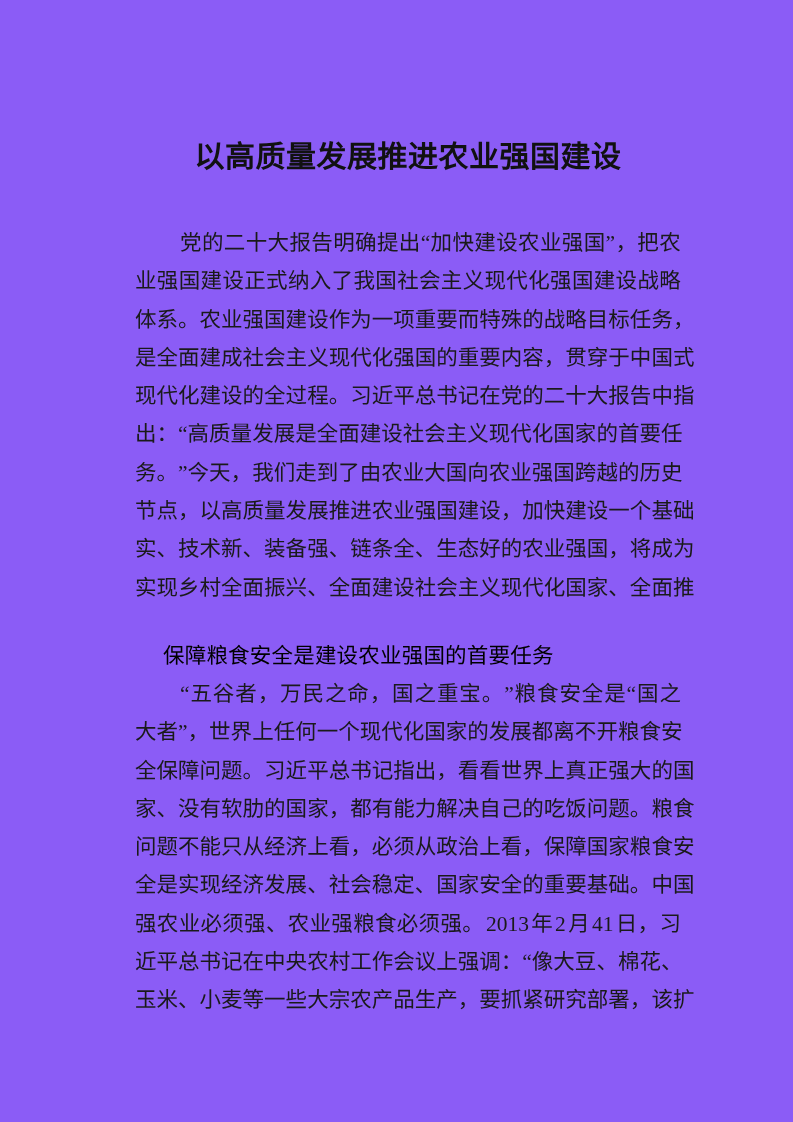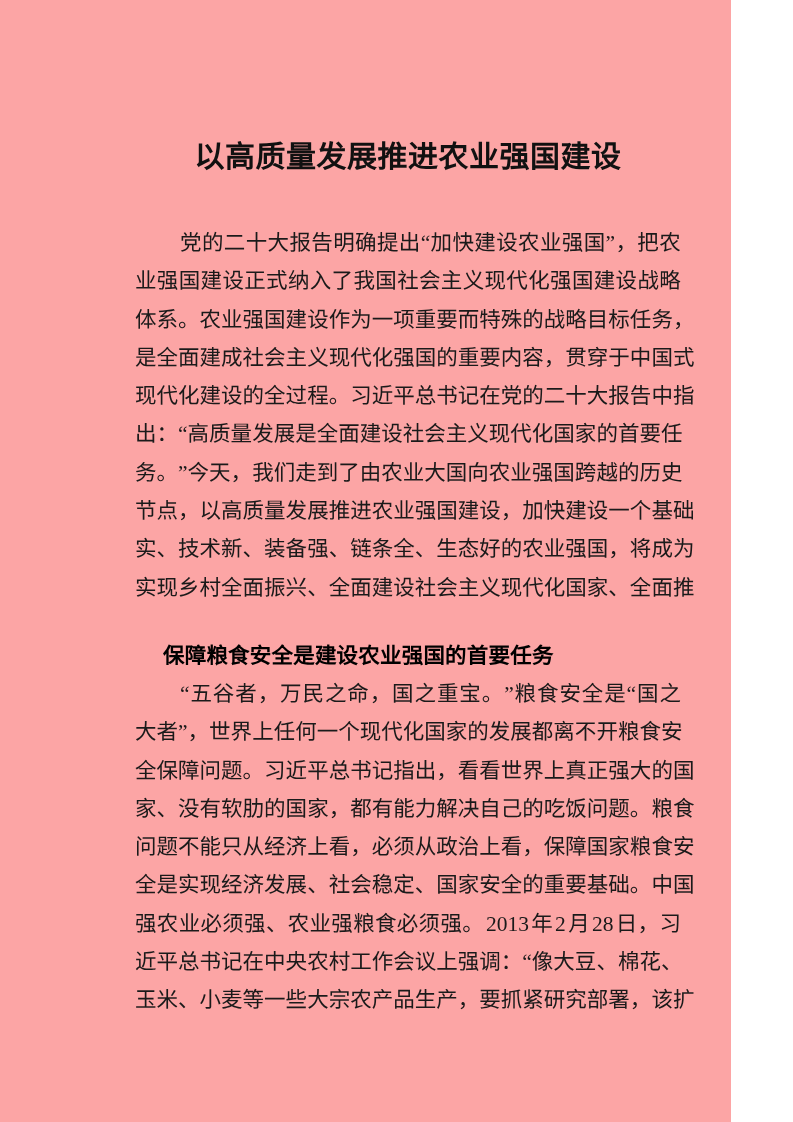--- a/index.html
+++ b/index.html
@@ -12,23 +12,23 @@
     width: 793px;
     height: 1122px;
     overflow: hidden;
     font-family: "Liberation Serif", "DejaVu Serif", serif;
     color: #000000;
     -webkit-font-smoothing: antialiased;
   }
 
   .page {
     position: relative;
-    width: 731px;
+    width: 793px;
     height: 1122px;
-    background: #fca5a5;
+    background: #8b5cf6;
     box-sizing: border-box;
     padding-left: 16px;
   }
 
   .content {
     position: absolute;
     left: 135px;
     top: 0;
     width: 546px;   
   }
@@ -88,21 +88,21 @@
   .line.j > span { display: inline-block; }
   .line.last { display: block; }
 
   .indent2 { padding-left: 45px; }
 
   
   .subhead {
     margin: 0;
     padding: 0;
     font-family: "Liberation Sans", "DejaVu Sans", sans-serif;
-    font-weight: 700;
+    font-weight: 400;
     font-size: 21.5px;
     line-height: 38.3px;
     height: 38.3px;
     color: #000000;
     padding-left: 28px;
     white-space: nowrap;
     letter-spacing: 0.2px;
   }
 
   
@@ -588,21 +588,21 @@
             <span>粮</span>
             <span>食</span>
             <span>必</span>
             <span>须</span>
             <span>强</span>
             <span>。</span>
             <span class="num">2013</span>
             <span>年</span>
             <span class="num">2</span>
             <span>月</span>
-            <span class="num">28</span>
+            <span class="num">41</span>
             <span>日</span>
             <span>，</span>
             <span>习</span>
           </span>
         <span class="line j">
             <span>近</span>
             <span>平</span>
             <span>总</span>
             <span>书</span>
             <span>记</span>

